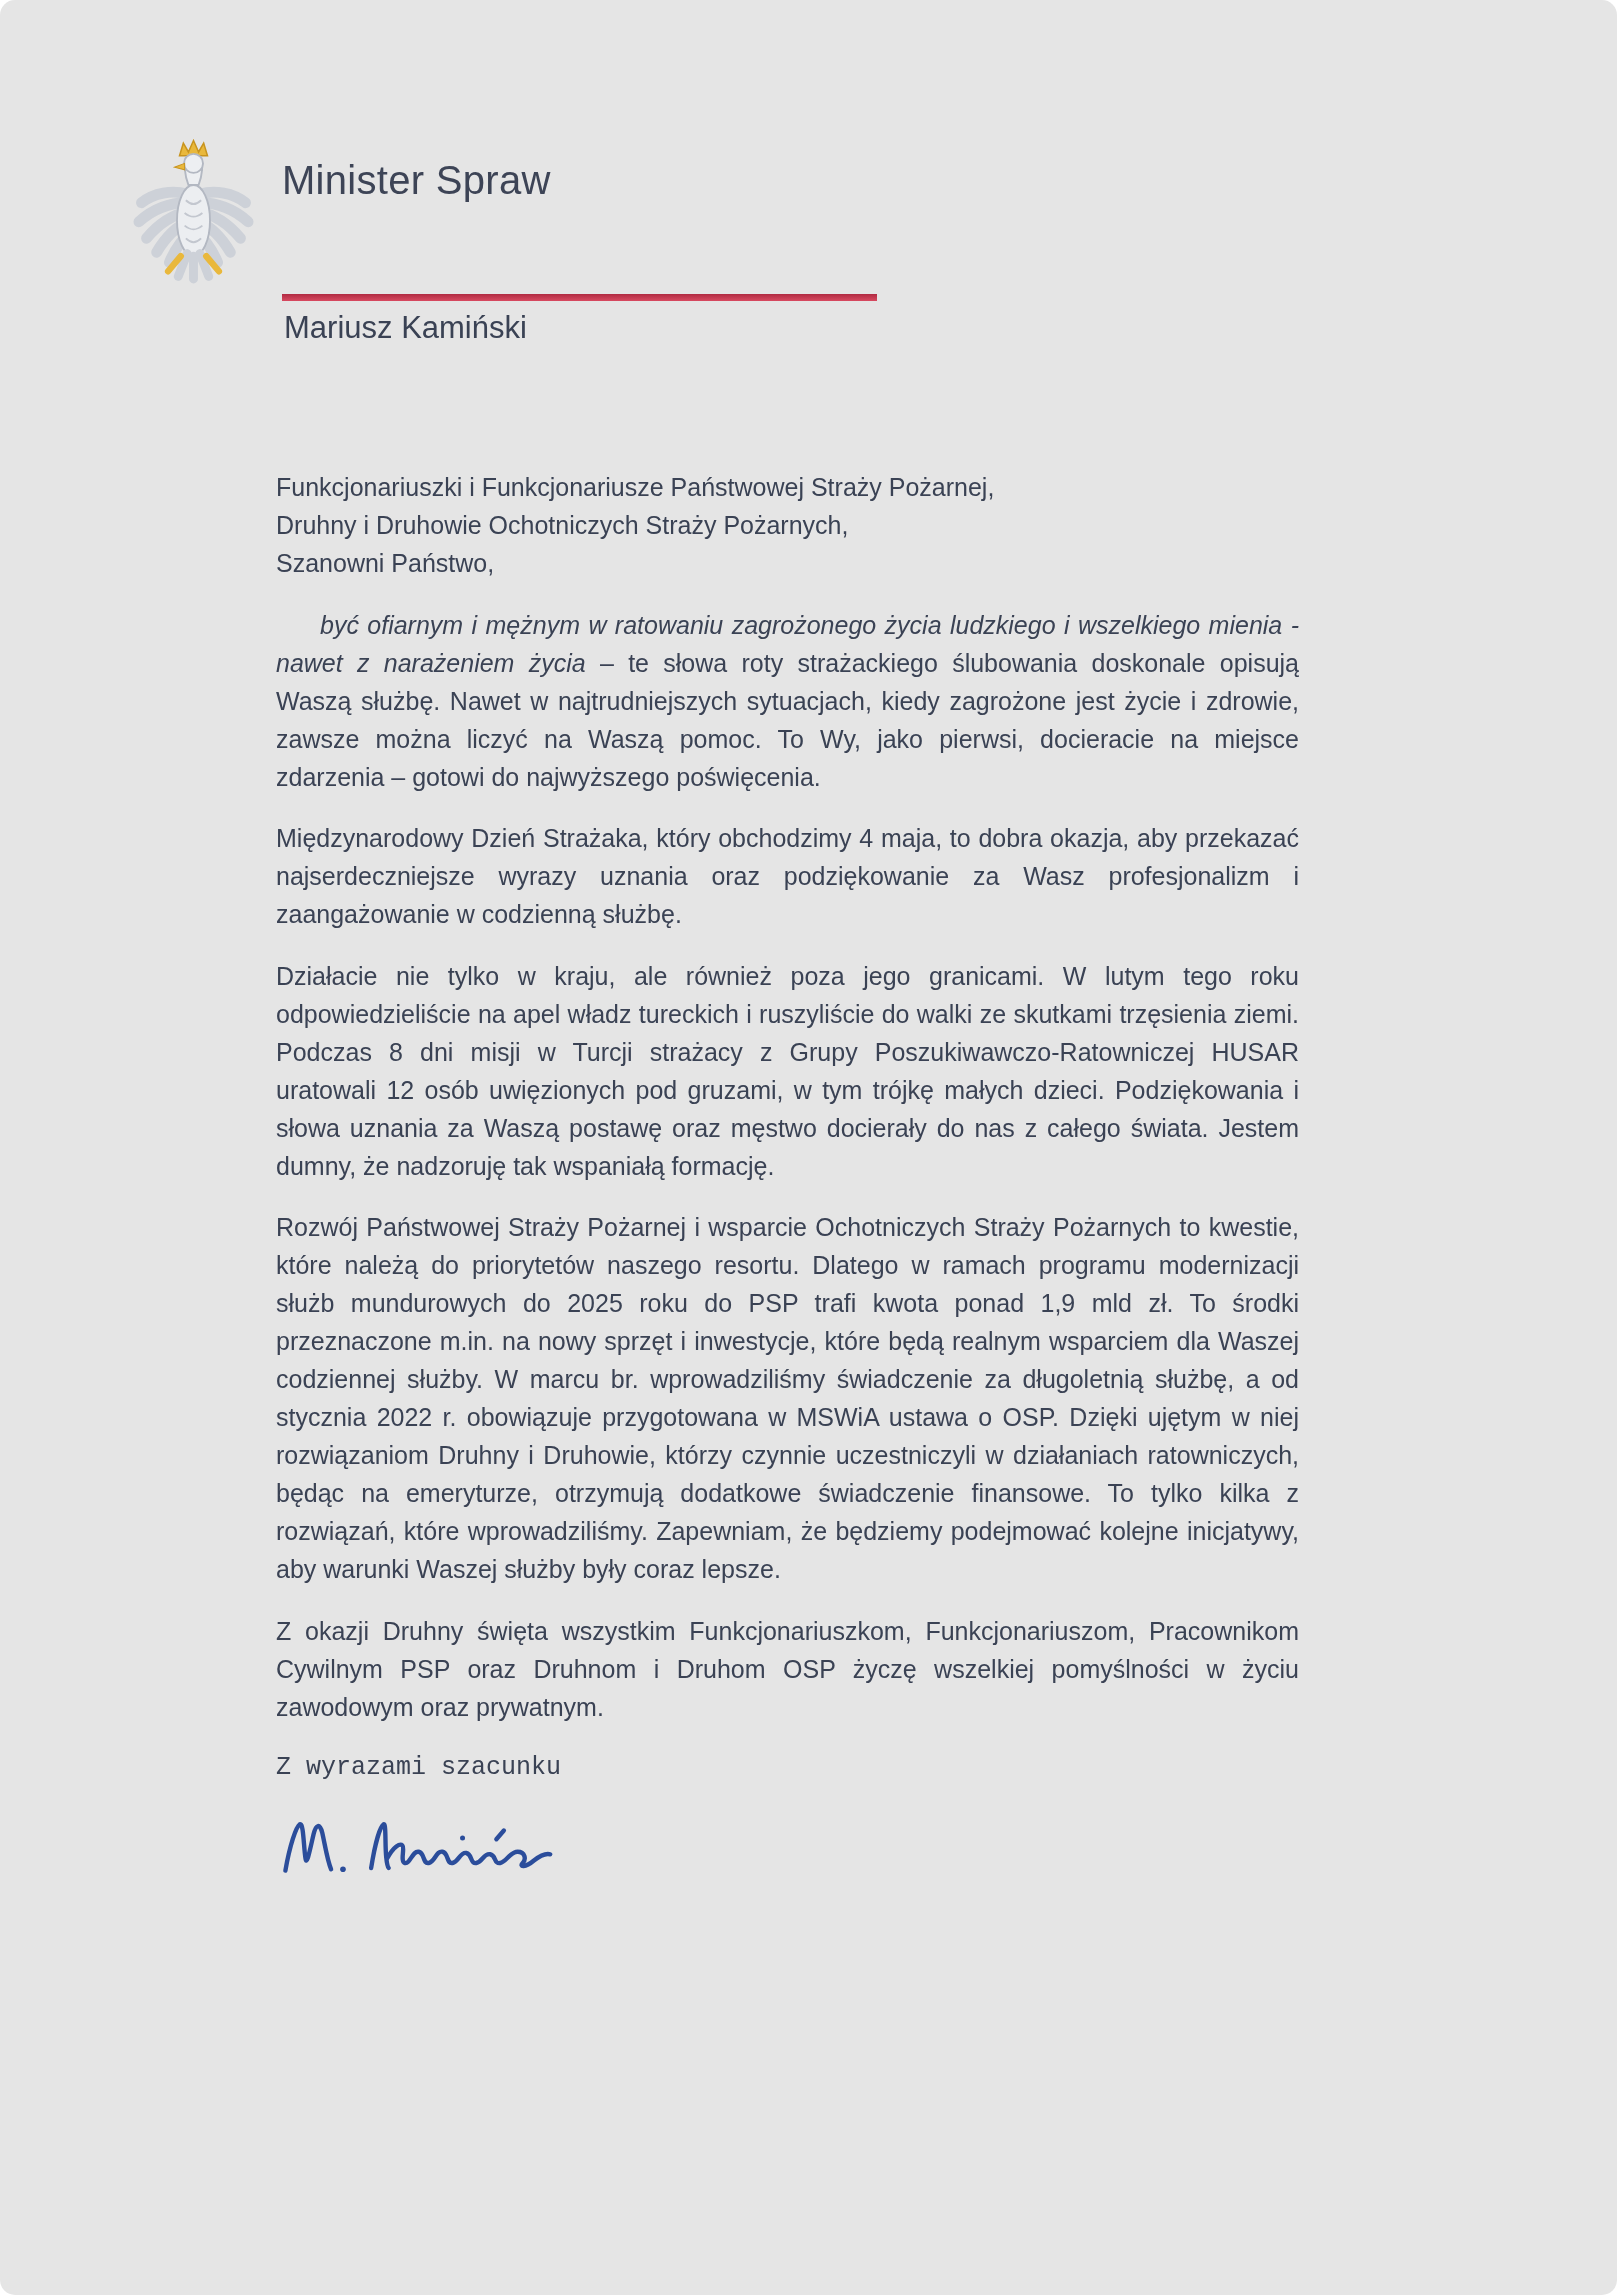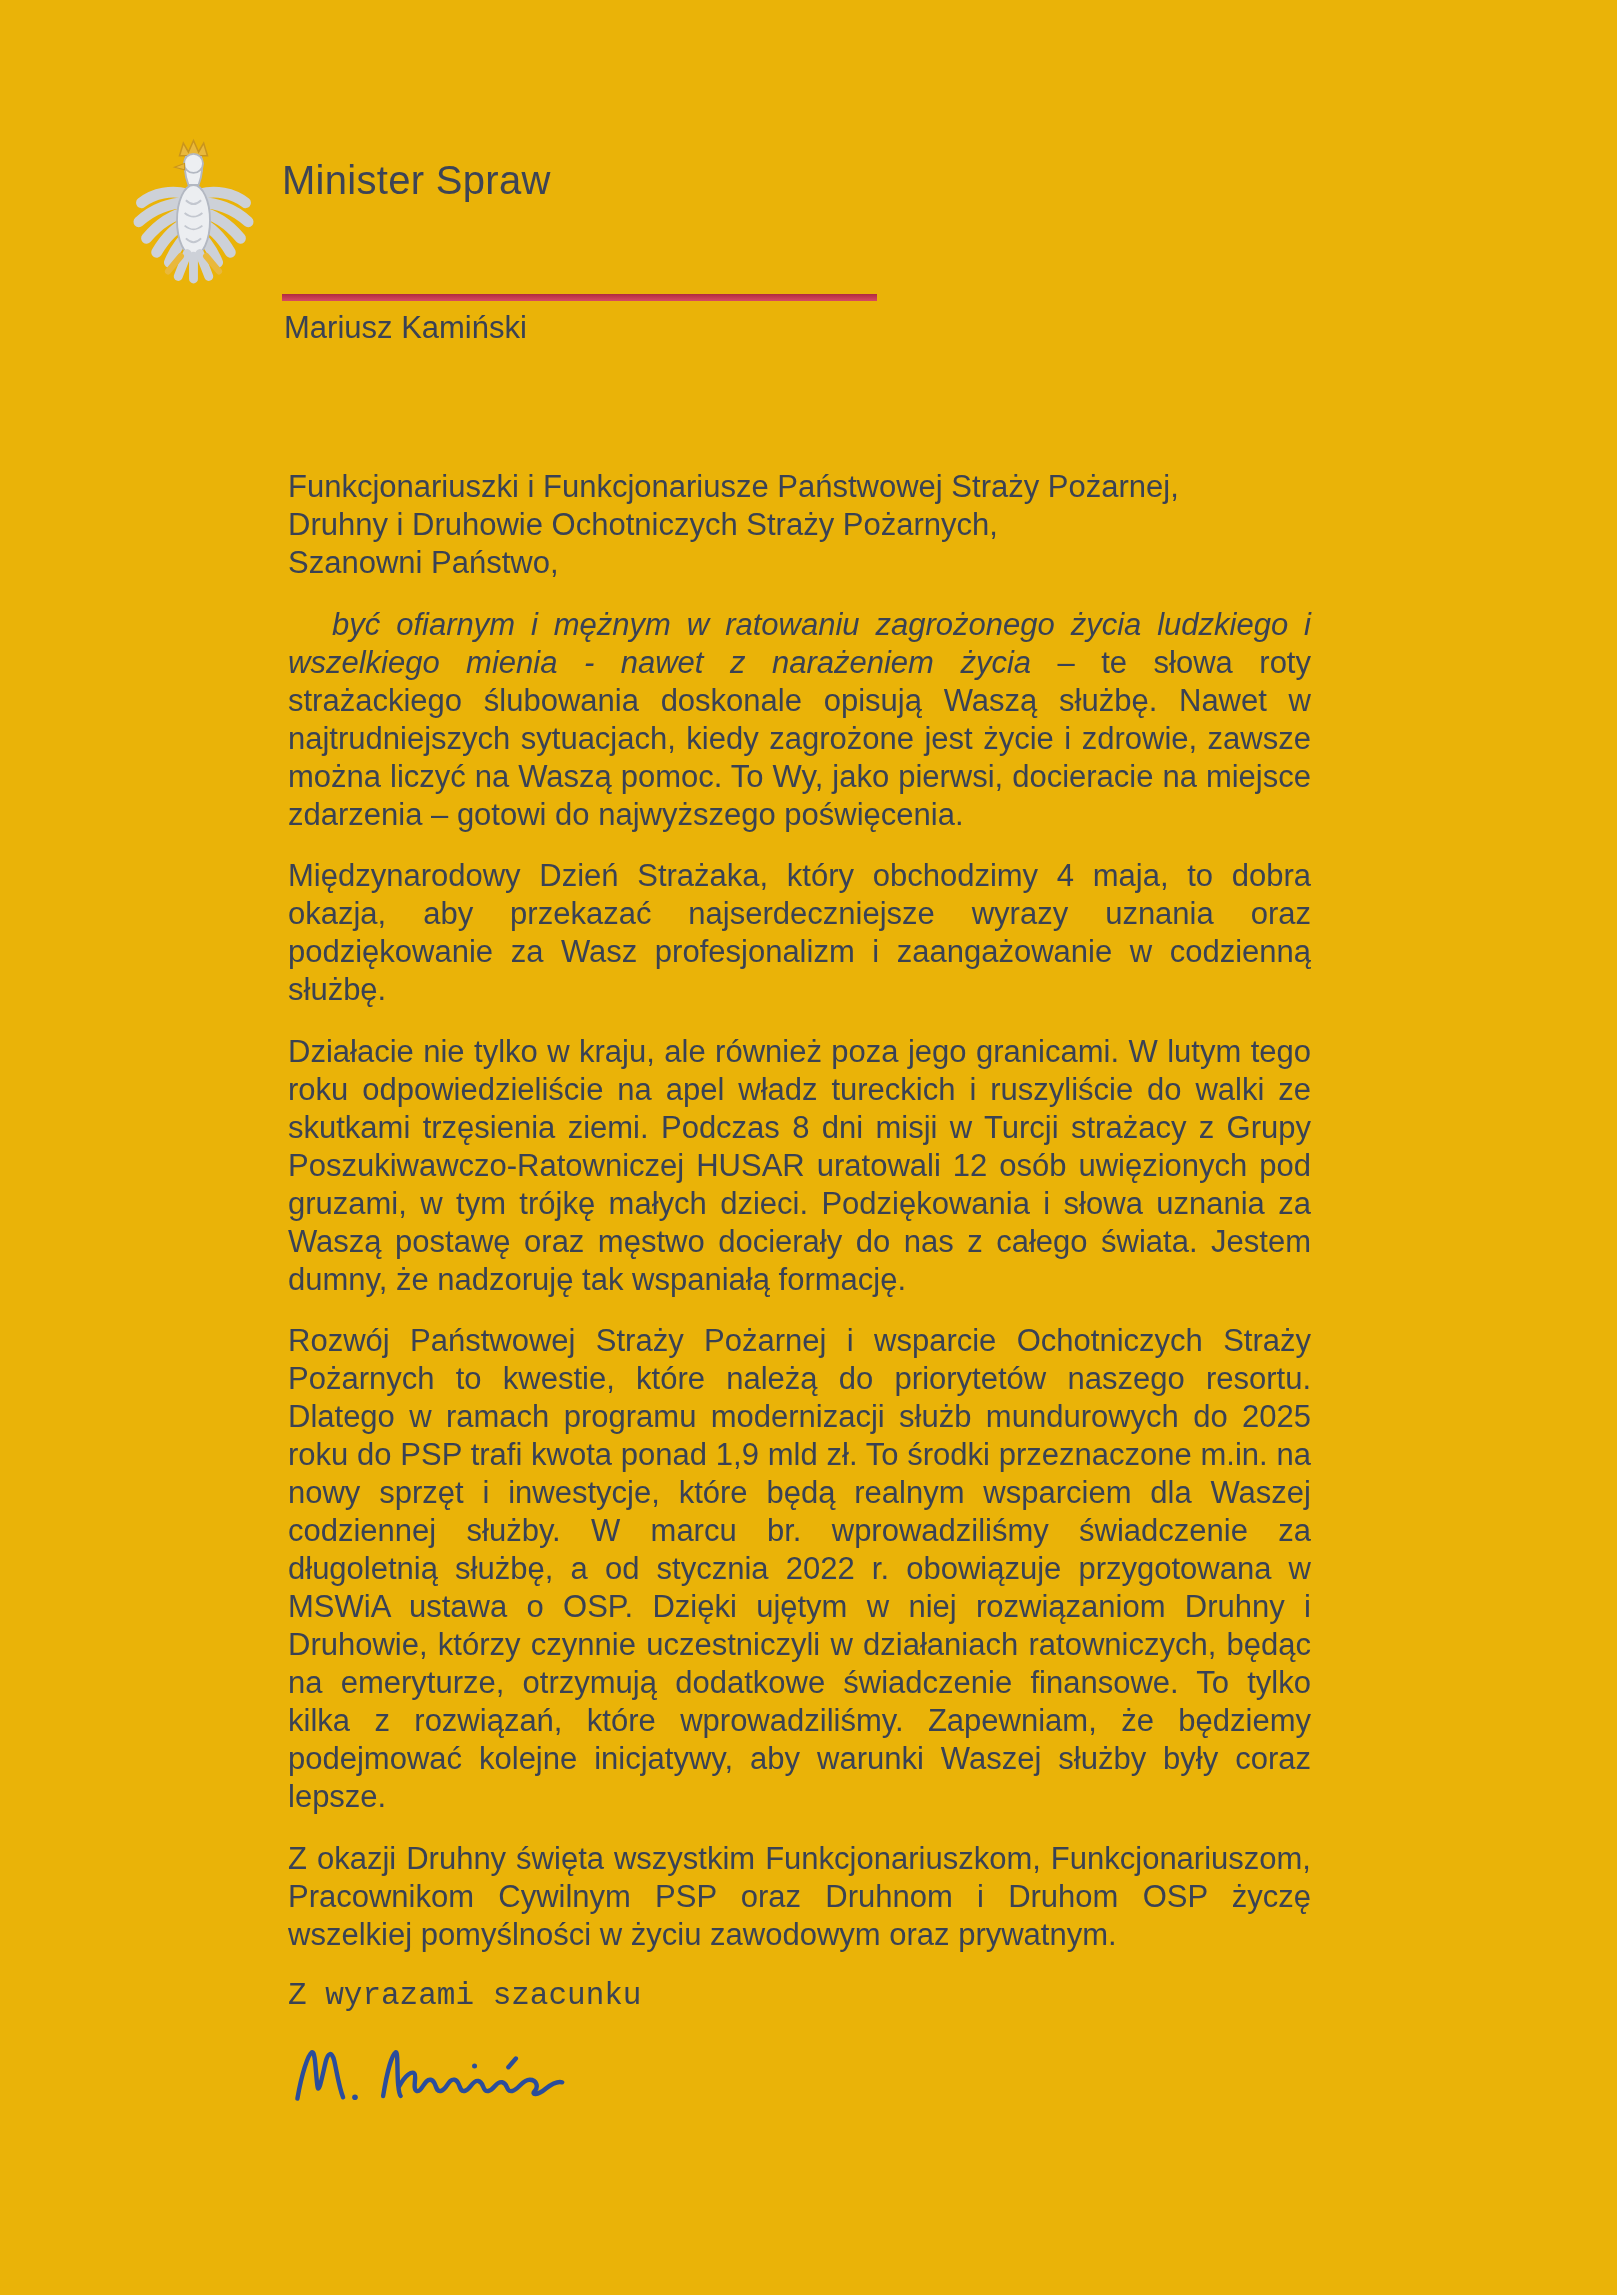--- a/index.html
+++ b/index.html
@@ -7,22 +7,23 @@
     width: 1617px;
     height: 2295px;
     background: #ffffff;
     position: relative;
     font-family: "Liberation Sans", sans-serif;
     color: #3a4254;
   }
   .page {
     position: absolute;
     inset: 0;
-    background: #eab308;
+    background: #e5e5e5;
     overflow: hidden;
+    border-radius: 15px;
   }
   .emblem {
     position: absolute;
     left: 130px;
     top: 136px;
     width: 127px;
     height: 164px;
   }
   .header-title {
     position: absolute;
@@ -46,24 +47,24 @@
   .minister-name {
     position: absolute;
     left: 284px;
     top: 313px;
     font-size: 31px;
     line-height: 30px;
     color: #3a4254;
   }
   .letter {
     position: absolute;
-    left: 288px;
+    left: 276px;
     top: 468px;
     width: 1023px;
-    font-size: 31px;
+    font-size: 25px;
     line-height: 38px;
     color: #3a4254;
     text-align: justify;
   }
   .salutation { text-align: left; margin: 0 0 23.5px 0; }
   .salutation div { margin: 0; }
   .para { margin: 0 0 23.5px 0; }
   .ital { font-style: italic; margin-left: 44px; }
   .closing { text-align: left; margin: 0; font-family: Liberation Mono, monospace; }
   .signature {

